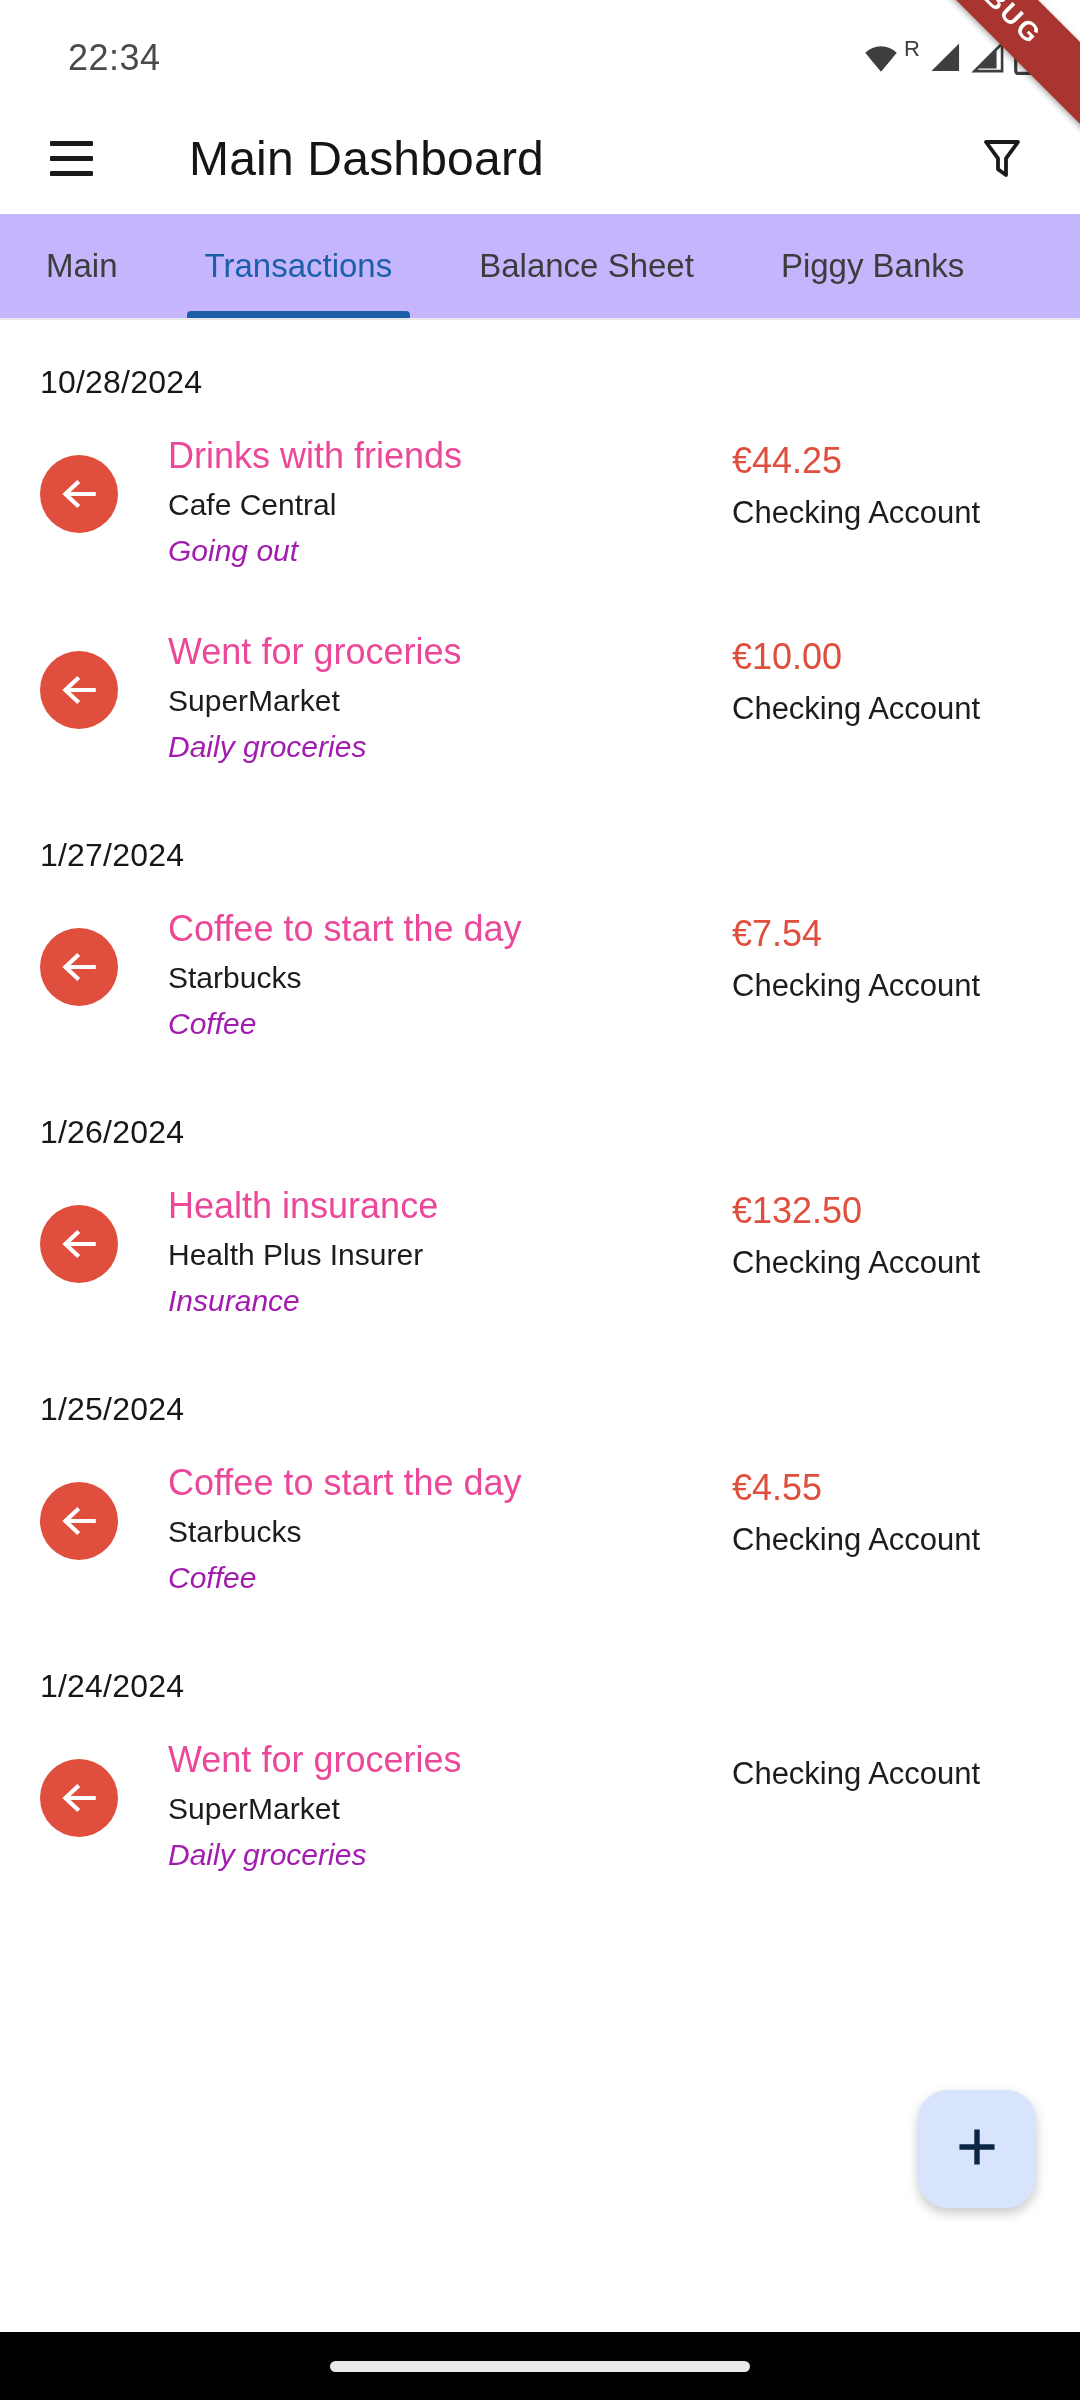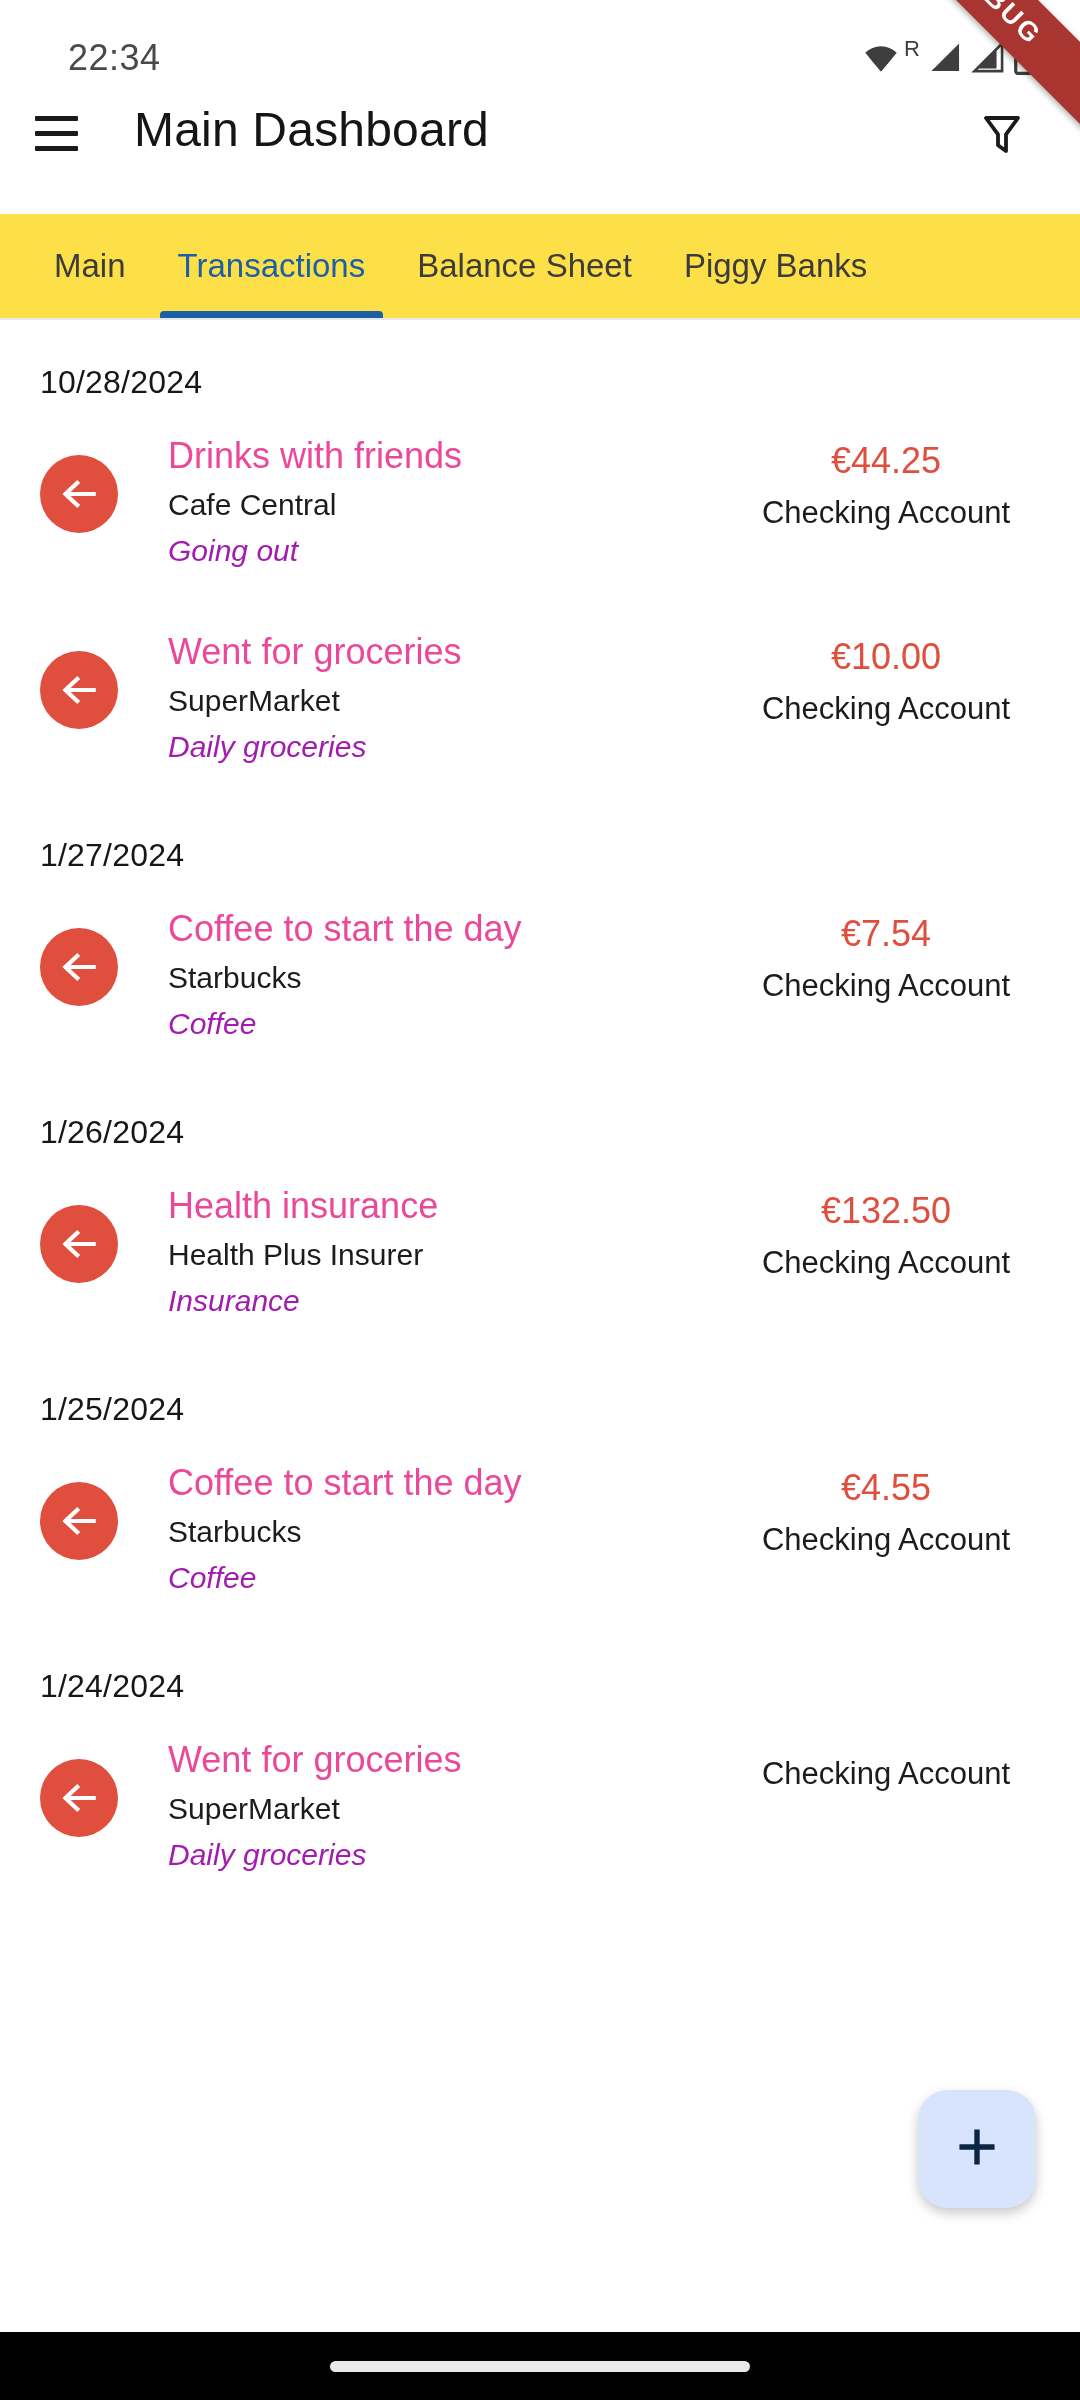--- a/index.html
+++ b/index.html
@@ -64,22 +64,24 @@
     font-size:27px;
     font-weight:bold;
     letter-spacing:2.5px;
     font-family:"Liberation Sans", sans-serif;
   }
 
   
   .app-bar{
     height:112px;
     display:flex;
-    padding:0 46px 0 25px;
+    align-items:center;
+    padding:0 46px 0 40px;
     background:#FFFFFF;
+    gap:40px;
   }
   .hamburger{
     width:62px;
     height:62px;
     display:flex;
     flex-direction:column;
     justify-content:center;
     align-items:center;
     gap:10px;
     cursor:pointer;
@@ -110,24 +112,25 @@
     cursor:pointer;
     flex:0 0 auto;
   }
 
   
   .tab-bar{
     position:relative;
     display:flex;
     align-items:flex-start;
     height:106px;
-    background:#fde047;
-    padding-left:28px;
+    background:#c4b5fd;
+    padding-left:20px;
     border-bottom:2px solid #E8E8E8;
     overflow:hidden;
+    gap:35px;
   }
   .tab{
     position:relative;
     height:104px;
     display:flex;
     align-items:center;
     padding:0 26px;
     font-size:33px;
     color:#3C3C3C;
     white-space:nowrap;
@@ -195,21 +198,21 @@
   .txn-cat{
     font-size:30px;
     font-style:italic;
     color:#a21caf;
     line-height:1.2;
     white-space:nowrap;
   }
   .txn-right{
     flex:0 0 auto;
     width:308px;
-    text-align:center;
+    text-align:left;
     padding-top:4px;
   }
   .txn-amount{
     font-size:36px;
     color:#E04E3D;
     line-height:1.2;
     margin-bottom:12px;
     white-space:nowrap;
   }
   .txn-account{

